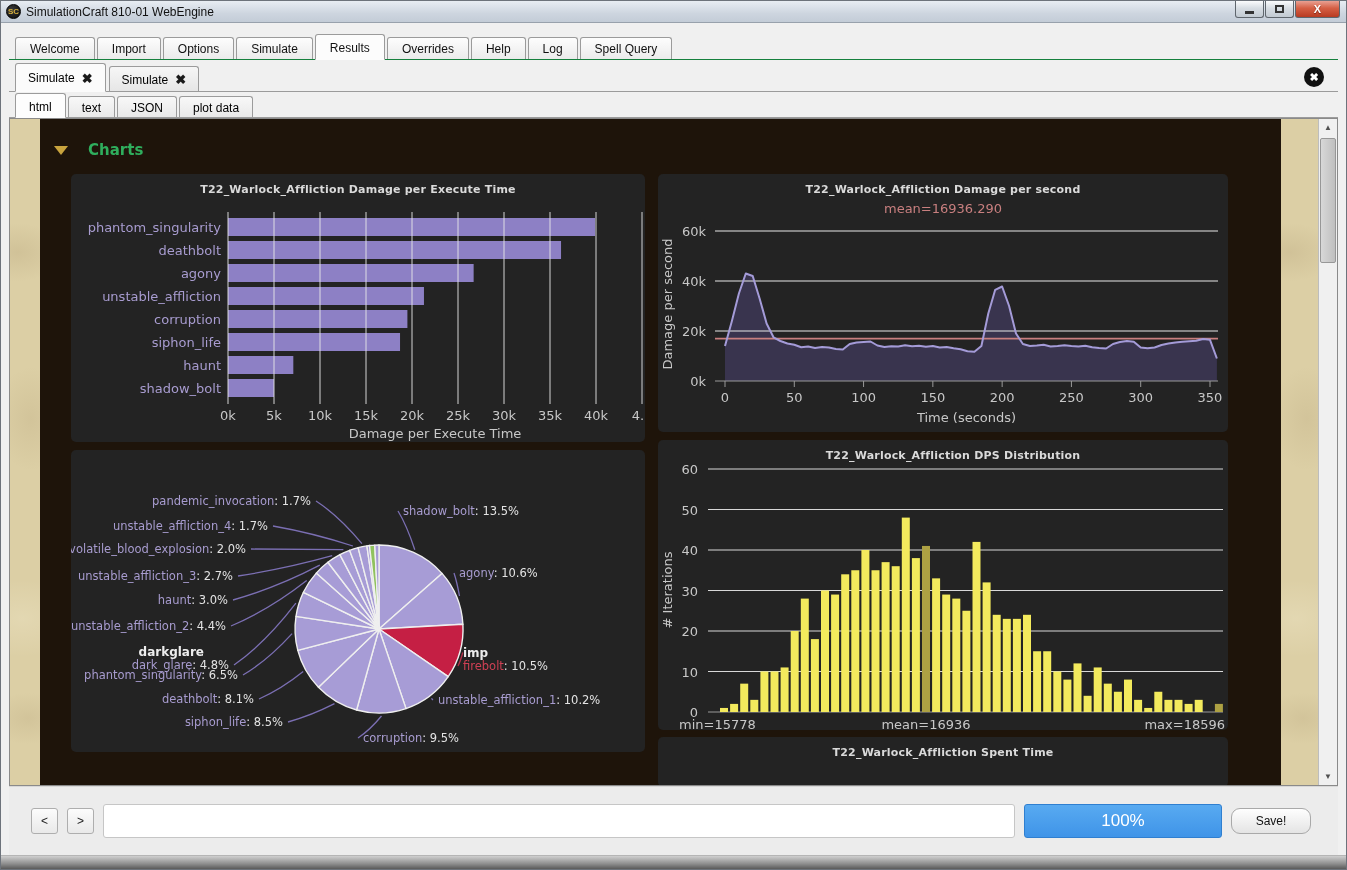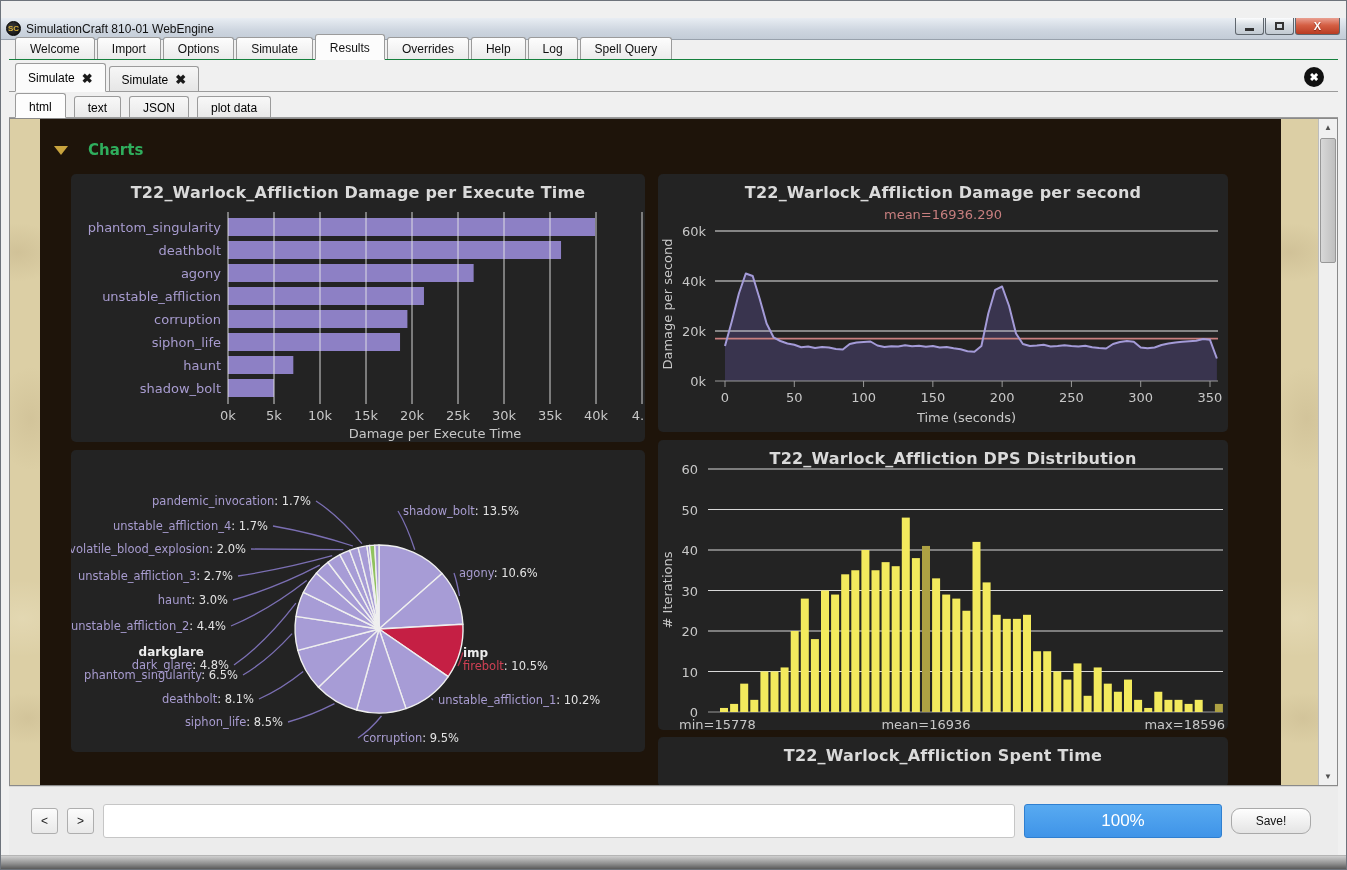--- a/index.html
+++ b/index.html
@@ -1,60 +1,60 @@
 <!DOCTYPE html>
 <html><head>
 <meta charset="utf-8">
 <style>
   * { box-sizing: border-box; margin: 0; padding: 0; }
   html,body { width:1347px; height:870px; overflow:hidden; background:#555; }
   body { font-family:"Liberation Sans", sans-serif; font-size:12px; }
   .window { position:absolute; inset:0; background:#f0f0f0; border:1px solid #6d737b; }
 
   
-  .titlebar { position:relative; height:22px; background:linear-gradient(#e8edf3,#cdd5df 60%,#c3ccd7); border-bottom:1px solid #98a1ac; display:flex; align-items:center; padding-left:5px;margin-top:17px; }
+  .titlebar { position:relative; height:22px; background:linear-gradient(#e8edf3,#cdd5df 60%,#c3ccd7); border-bottom:1px solid #98a1ac; display:flex; align-items:center; padding-left:5px; }
   .app-icon { width:15px; height:15px; border-radius:50%; background:radial-gradient(circle at 35% 35%, #3a3a3a, #0a0a0a); color:#d8b13c; font-size:8px; font-weight:bold; display:flex; align-items:center; justify-content:center; margin-right:5px; border:1px solid #000; }
   .title-text { color:#111; font-size:12px; }
   .win-controls { position:absolute; right:6px; top:0; display:flex; }
   .win-btn { width:29px; height:17px; border:1px solid #5f666d; border-top:none; border-radius:0 0 3px 3px; display:flex; align-items:center; justify-content:center; font-size:9px; color:#333; background:linear-gradient(#fbfcfd,#d7dde3 45%,#c2cad2); margin-left:1px; }
   .win-btn.close { width:45px; background:linear-gradient(#e9a092,#d55f44 45%,#b83b22); color:#fff; font-weight:bold; }
   .glyph-min { width:9px; height:3px; background:#333; margin-top:6px; }
   .glyph-max { width:9px; height:8px; border:2px solid #333; }
   .glyph-x { color:#fff; font-size:11px; font-weight:bold; text-shadow:0 1px 1px #7c2413; }
 
   
   .main-tabs { position:absolute; top:36px; left:8px; right:8px; height:23px; border-bottom:1px solid #15803d; padding-left:6px; display:flex; align-items:flex-end; }
   .tab { position:relative; border:1px solid #9b9b9b; border-bottom:none; border-radius:3px 3px 0 0; background:linear-gradient(#fdfdfd,#ebebeb); padding:4px 14px 3px; margin-right:2px; font-size:12px; color:#111; height:22px; }
   .tab.active { background:#fcfcfc; height:26px; padding-top:6px; margin-bottom:-1px; border-bottom:1px solid #fcfcfc; z-index:2; }
   .doc-tabs { position:absolute; top:62px; left:8px; right:8px; height:29px; border-bottom:1px solid #9b9b9b; padding-left:6px; display:flex; align-items:flex-end; }
   .doc-tab { border:1px solid #9b9b9b; border-bottom:none; border-radius:3px 3px 0 0; background:linear-gradient(#f6f6f6,#e6e6e6); padding:5px 12px 4px; margin-right:3px; font-size:12px; height:25px; display:flex; align-items:center; gap:7px; }
   .doc-tab.active { background:#fbfbfb; height:29px; margin-bottom:-1px; border-bottom:1px solid #fbfbfb; z-index:2; }
   .doc-close-x { font-weight:bold; font-size:13px; color:#1a1a1a; }
   .close-all { position:absolute; right:14px; top:4px; width:20px; height:20px; border-radius:50%; background:#111; color:#fff; font-size:11px; font-weight:bold; display:flex; align-items:center; justify-content:center; }
   .view-tabs { position:absolute; top:92px; left:8px; right:8px; height:25px; border-bottom:1px solid #9b9b9b; padding-left:6px; display:flex; align-items:flex-end; }
-  .view-tab { border:1px solid #9b9b9b; border-bottom:none; border-radius:3px 3px 0 0; background:linear-gradient(#f8f8f8,#e9e9e9); padding:4px 13px 3px; margin-right:8px; font-size:12px; height:21px; }
+  .view-tab { border:1px solid #9b9b9b; border-bottom:none; border-radius:3px 3px 0 0; background:linear-gradient(#f8f8f8,#e9e9e9); padding:4px 13px 3px; margin-right:2px; font-size:12px; height:21px; }
   .view-tab.active { background:#fdfdfd; height:25px; padding-top:6px; margin-bottom:-1px; border-bottom:1px solid #fdfdfd; z-index:2; }
 
   
   .content { position:absolute; top:117px; left:8px; right:8px; height:668px; border:1px solid #8a8a8a; display:flex; background:#1e140a; }
   .parchment { background-color:#dccfa5;
     background-image:
       radial-gradient(ellipse 70px 45px at 25% 20%, rgba(125,98,58,.12), transparent 65%),
       radial-gradient(ellipse 55px 80px at 70% 45%, rgba(125,98,58,.10), transparent 65%),
       radial-gradient(ellipse 90px 60px at 40% 75%, rgba(255,250,230,.20), transparent 65%),
       radial-gradient(ellipse 60px 40px at 60% 90%, rgba(125,98,58,.10), transparent 65%); }
   .parchment.left { width:30px; }
   .parchment.right { width:37px; }
   .report { position:relative; flex:1; background:#1e140a; overflow:hidden; }
   .charts-header { position:absolute; left:14px; top:22px; display:flex; align-items:center; gap:20px; }
   .tri-down { width:0; height:0; border-left:7px solid transparent; border-right:7px solid transparent; border-top:9px solid #c9a43e; }
   .charts-label { color:#2fae5d; font-size:15px; font-weight:bold; font-family:"DejaVu Sans",sans-serif; }
 
   .panel { position:absolute; background:#232323; border-radius:5px; overflow:hidden; }
-  .panel-title { position:relative; z-index:2; text-align:center; padding-top:9px; font-size:16px; font-weight:600; color:#dadada; font-family:"DejaVu Sans",sans-serif; letter-spacing:.2px; }
+  .panel-title { position:relative; z-index:2; text-align:center; padding-top:9px; font-size:11px; font-weight:600; color:#dadada; font-family:"DejaVu Sans",sans-serif; letter-spacing:.2px; }
   .panel-subtitle { position:relative; z-index:2; text-align:center; padding-top:5px; font-size:13px; color:#c87f7f; font-family:"DejaVu Sans",sans-serif; }
   .panel svg { position:absolute; inset:0; }
 
   
   .scrollbar { width:19px; background:#f0f0f0; border-left:1px solid #bdbdbd; position:relative; }
   .sb-btn { position:absolute; left:0; width:18px; height:17px; display:flex; align-items:center; justify-content:center; font-size:8px; color:#505050; background:#f0f0f0; }
   .sb-up { top:0; } .sb-down { bottom:0; }
   .sb-thumb { position:absolute; left:1px; width:16px; top:19px; height:125px; background:linear-gradient(90deg,#d8d8d8,#bfbfbf); border:1px solid #979797; border-radius:2px; }
 
   

